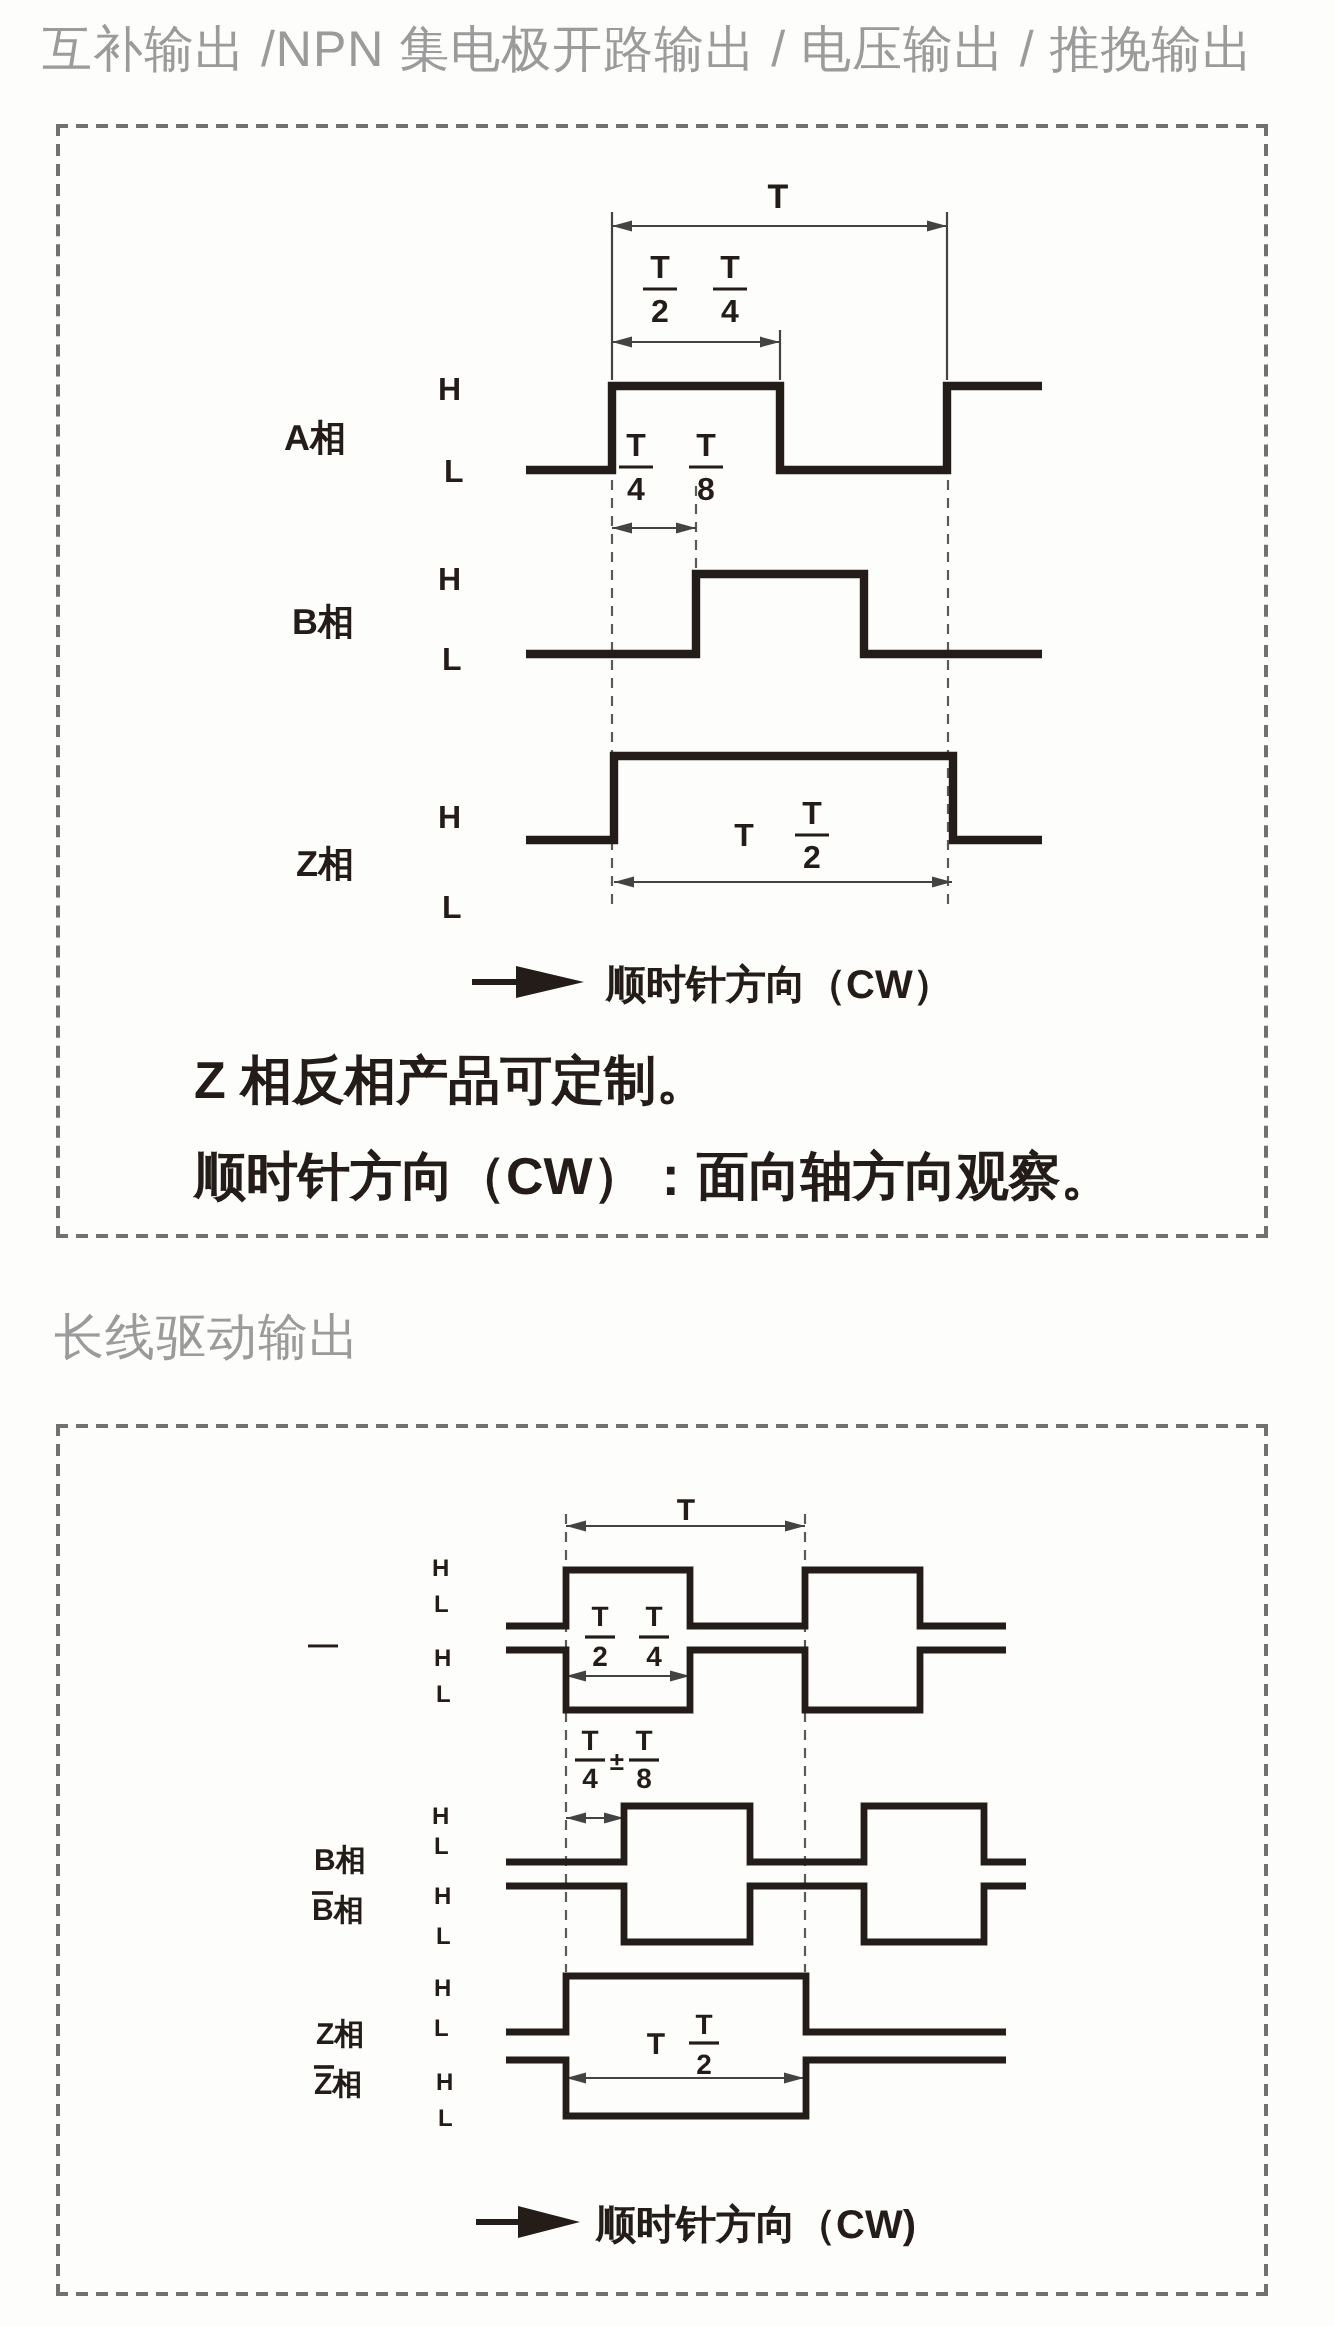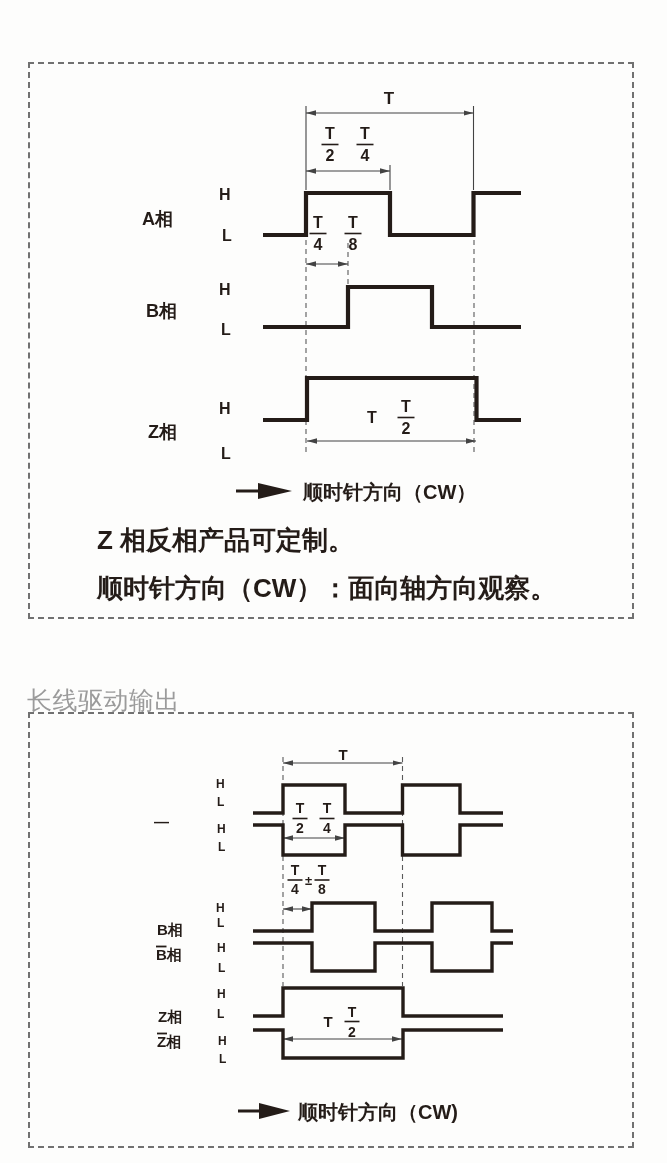--- a/index.html
+++ b/index.html
@@ -12,21 +12,21 @@
   .page{position:absolute;inset:0;}
   .sec-title{
     position:absolute;
     color:#9b9b9b;
     font-size:25px;
     letter-spacing:0.5px;
     white-space:nowrap;
     font-weight:400;
   }
   .t1{left:21px;top:8px;}
-  .t2{left:27px;top:652px;margin-top:32px;}
+  .t2{left:27px;top:652px;}
   .box{
     position:absolute;
     border:2px dashed #717171;
     background:transparent;
     box-sizing:border-box;
   }
   .box1{left:28px;top:62px;width:606px;height:557px;}
   .box2{left:28px;top:712px;width:606px;height:436px;}
   .box svg{position:absolute;left:-2px;top:-2px;}
   svg text{fill:#241c18;}
@@ -39,20 +39,21 @@
   .cwtxt{font-weight:bold;font-size:20px;}
   .note{font-weight:bold;font-size:26px;}
   .cwarrow{fill:#241c18;}
   .cwshaft{stroke:#241c18;stroke-width:3px;}
 </style>
 </head>
 <body>
 
 <div class="page">
 
+  <div class="sec-title t1">互补输出 /NPN 集电极开路输出 / 电压输出 / 推挽输出</div>
 
   <div class="box box1">
     <svg width="606" height="557" viewBox="28 62 606 557">
       <defs>
         <marker id="ah1" markerUnits="userSpaceOnUse" markerWidth="10" markerHeight="6" refX="10" refY="3" orient="auto-start-reverse">
           <path d="M0,0.3 L10,3 L0,5.7 Z" fill="#434343"></path>
         </marker>
       </defs>
 
       <g>

